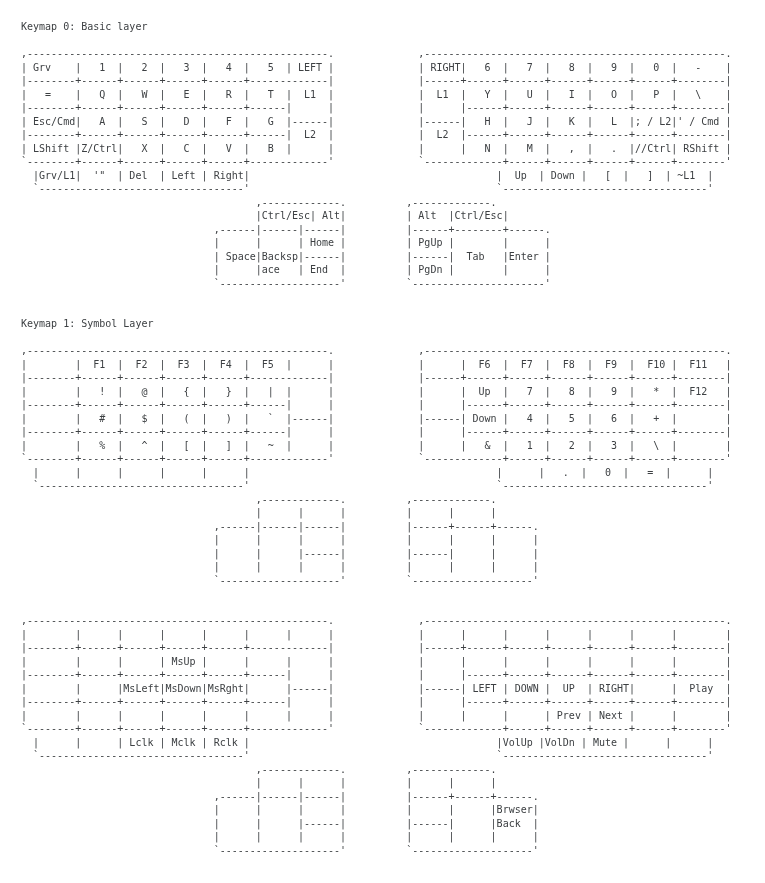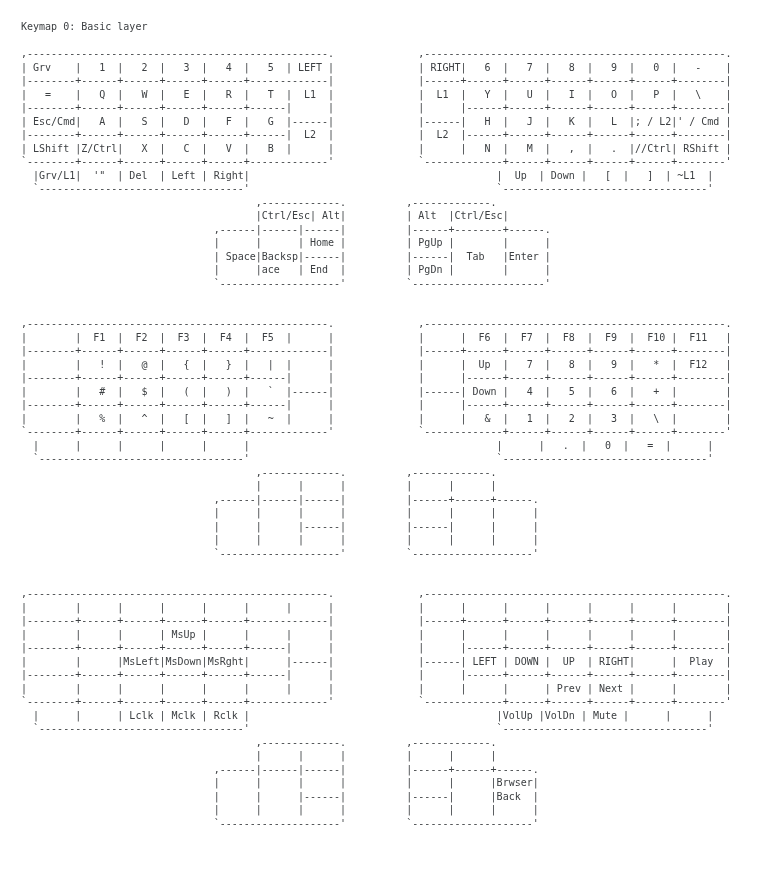--- a/index.html
+++ b/index.html
@@ -57,20 +57,21 @@
                                        ,-------------.          ,-------------.
                                        |Ctrl/Esc| Alt|          | Alt  |Ctrl/Esc|
                                 ,------|------|------|          |------+--------+------.
                                 |      |      | Home |          | PgUp |        |      |
                                 | Space|Backsp|------|          |------|  Tab   |Enter |
                                 |      |ace   | End  |          | PgDn |        |      |
                                 `--------------------'          `----------------------'</pre>
   </section>
 
   <section class="keymap-section">
+    <div class="keymap-title">Keymap 1: Symbol Layer</div>
     <pre class="keymap-art">,--------------------------------------------------.              ,--------------------------------------------------.
 |        |  F1  |  F2  |  F3  |  F4  |  F5  |      |              |      |  F6  |  F7  |  F8  |  F9  |  F10 |  F11   |
 |--------+------+------+------+------+-------------|              |------+------+------+------+------+------+--------|
 |        |   !  |   @  |   {  |   }  |   |  |      |              |      |  Up  |   7  |   8  |   9  |   *  |  F12   |
 |--------+------+------+------+------+------|      |              |      |------+------+------+------+------+--------|
 |        |   #  |   $  |   (  |   )  |   `  |------|              |------| Down |   4  |   5  |   6  |   +  |        |
 |--------+------+------+------+------+------|      |              |      |------+------+------+------+------+--------|
 |        |   %  |   ^  |   [  |   ]  |   ~  |      |              |      |   &amp;  |   1  |   2  |   3  |   \  |        |
 `--------+------+------+------+------+-------------'              `-------------+------+------+------+------+--------'
   |      |      |      |      |      |                                         |      |   .  |   0  |   =  |      |

